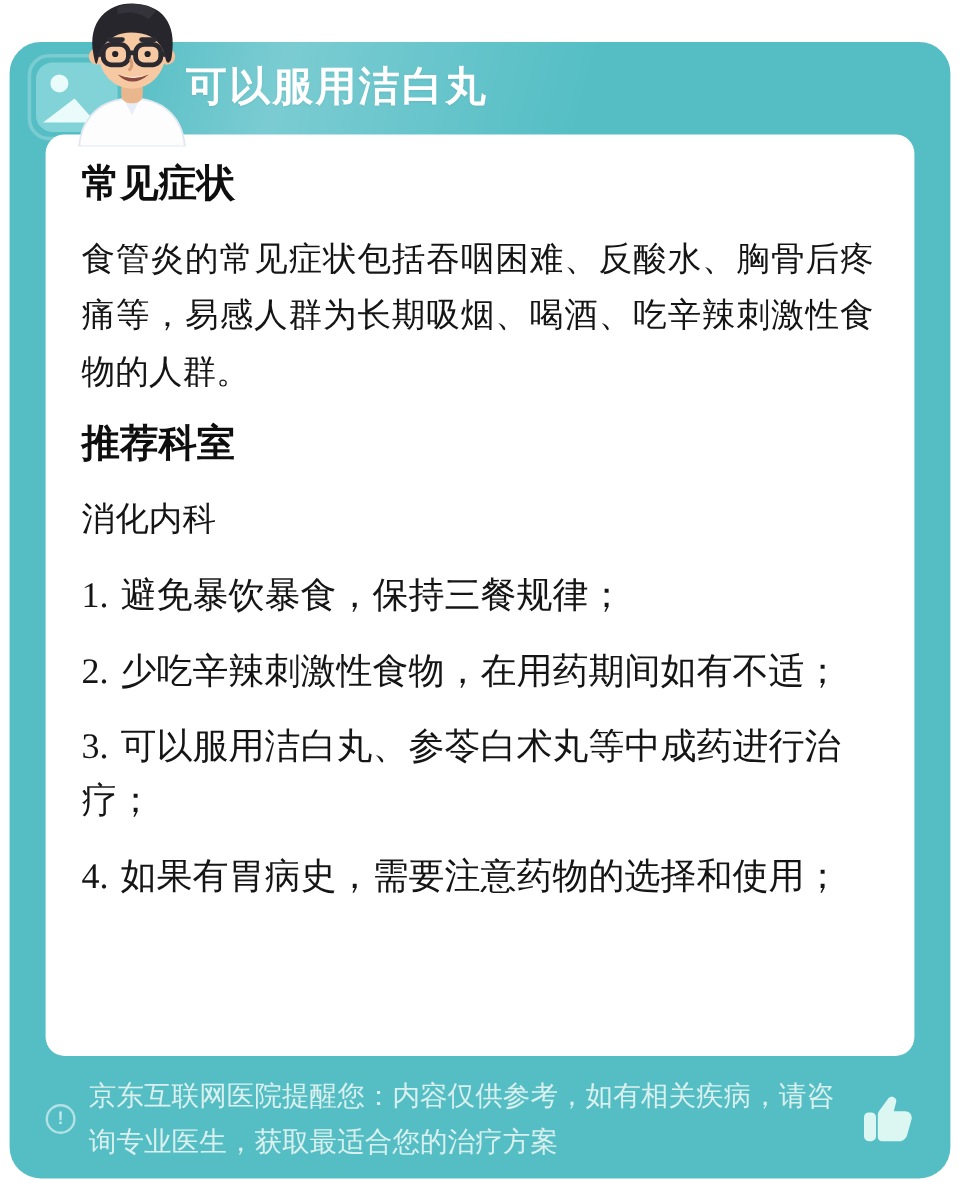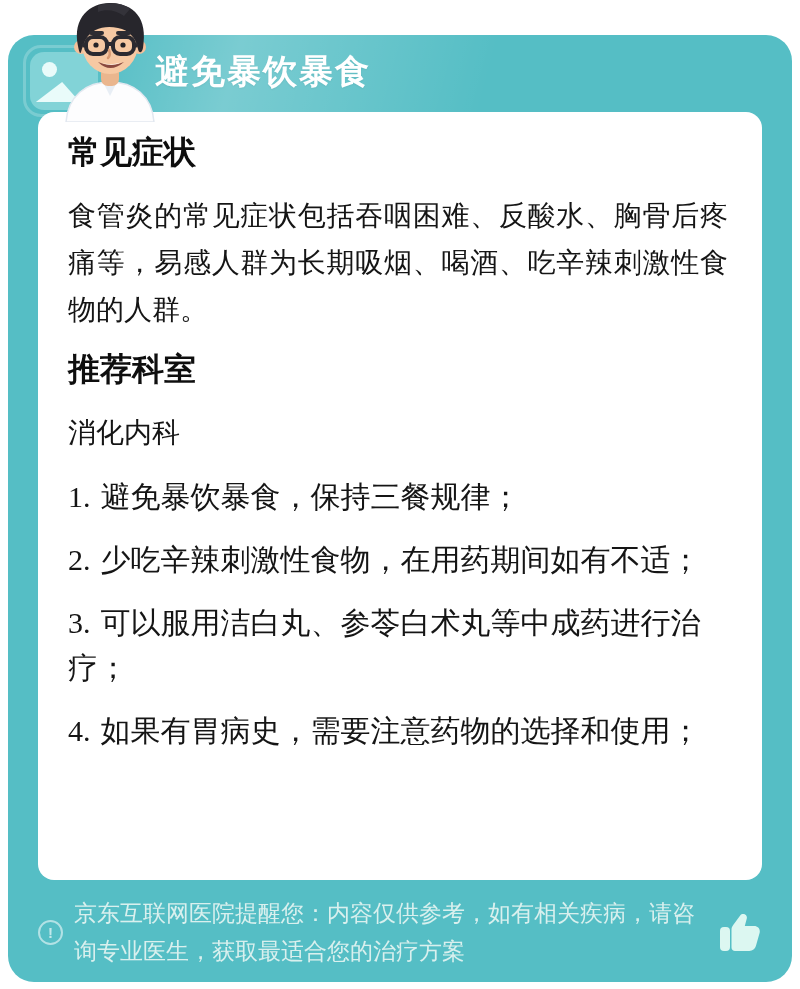--- a/index.html
+++ b/index.html
@@ -144,21 +144,21 @@
       <circle cx="48" cy="45" r="2.6" fill="#232227"></circle>
       <circle cx="75" cy="45" r="2.6" fill="#232227"></circle>
 
       <path d="M61 50 Q63 55 60 58" stroke="#d79a72" stroke-width="2.5" fill="none" stroke-linecap="round"></path>
 
       <path d="M50 62 Q62 74 76 62 Q63 68 50 62 Z" fill="#8a4a40"></path>
       <path d="M53 62.5 Q62 66 73 62.5 Q63 67 53 62.5 Z" fill="#ffffff"></path>
     </svg>
   </div>
 
-  <div class="card-title">避免暴饮暴食</div>
+  <div class="card-title">可以服用洁白丸</div>
 
   <div class="content-card">
 
     <div class="sec-heading">常见症状</div>
     <div class="sec-body">食管炎的常见症状包括吞咽困难、反酸水、胸骨后疼痛等，易感人群为长期吸烟、喝酒、吃辛辣刺激性食物的人群。</div>
 
     <div class="sec-heading">推荐科室</div>
     <div class="sec-body">消化内科</div>
 
     <div class="points">

